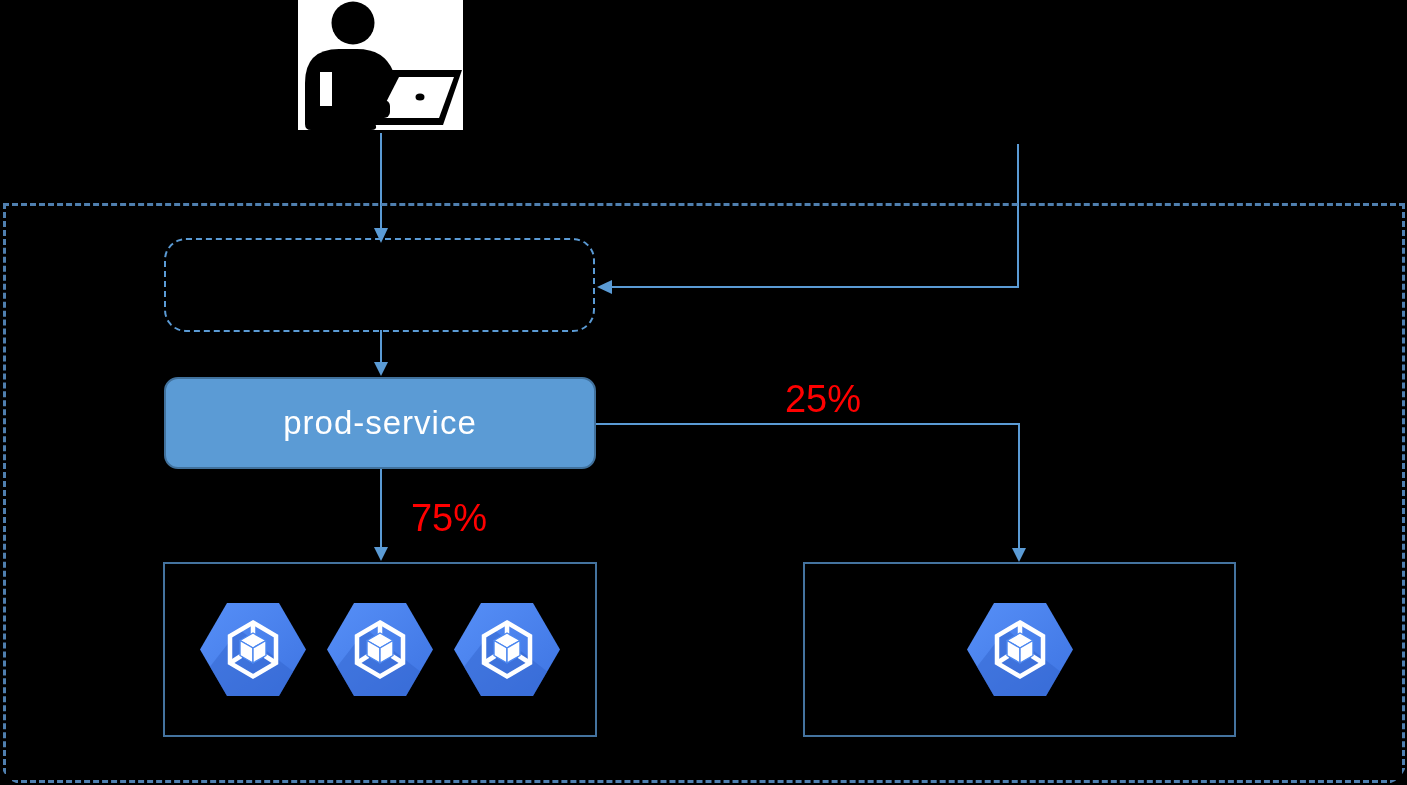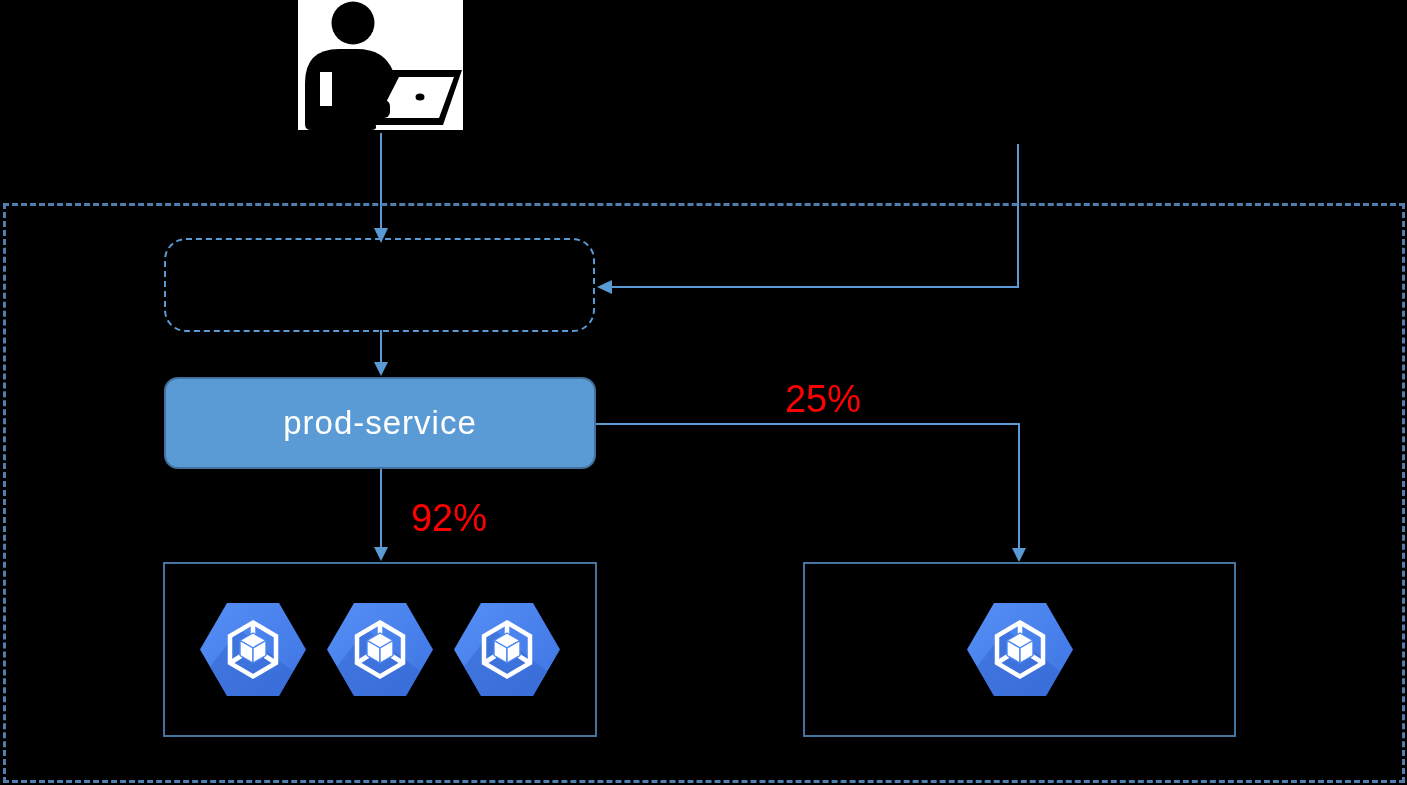--- a/index.html
+++ b/index.html
@@ -7,20 +7,21 @@
     padding: 0;
     background: #000;
     font-family: "Liberation Sans", sans-serif;
   }
   .canvas {
     position: relative;
     width: 1407px;
     height: 785px;
     background: var(--background, #000);
     overflow: hidden;
+    border-radius: 26px;
   }
   .abs { position: absolute; }
 
   
   svg.connectors {
     position: absolute;
     left: 0; top: 0;
     width: 1407px; height: 785px;
     pointer-events: none;
   }
@@ -154,21 +155,21 @@
       <ellipse cx="122" cy="97" rx="4.5" ry="3.5" style="fill:var(--icon-fg)"></ellipse>
     </svg>
   </div>
 
   <div class="abs gateway-box"></div>
 
   <div class="abs service-box">
     <span class="service-label">prod-service</span>
   </div>
 
-  <div class="abs weight-label weight-left">92%</div>
+  <div class="abs weight-label weight-left">75%</div>
   <div class="abs weight-label weight-right">25%</div>
 
   <div class="abs cluster-box cluster-left">
     <div class="nodes">
     <svg class="hex-node" viewBox="0 0 106 95">
       <defs>
         <linearGradient id="hexGrad" x1="0" y1="0" x2="1" y2="1">
           <stop offset="0" style="stop-color:var(--node-fill-light)"></stop>
           <stop offset="1" style="stop-color:var(--node-fill-dark)"></stop>
         </linearGradient>

